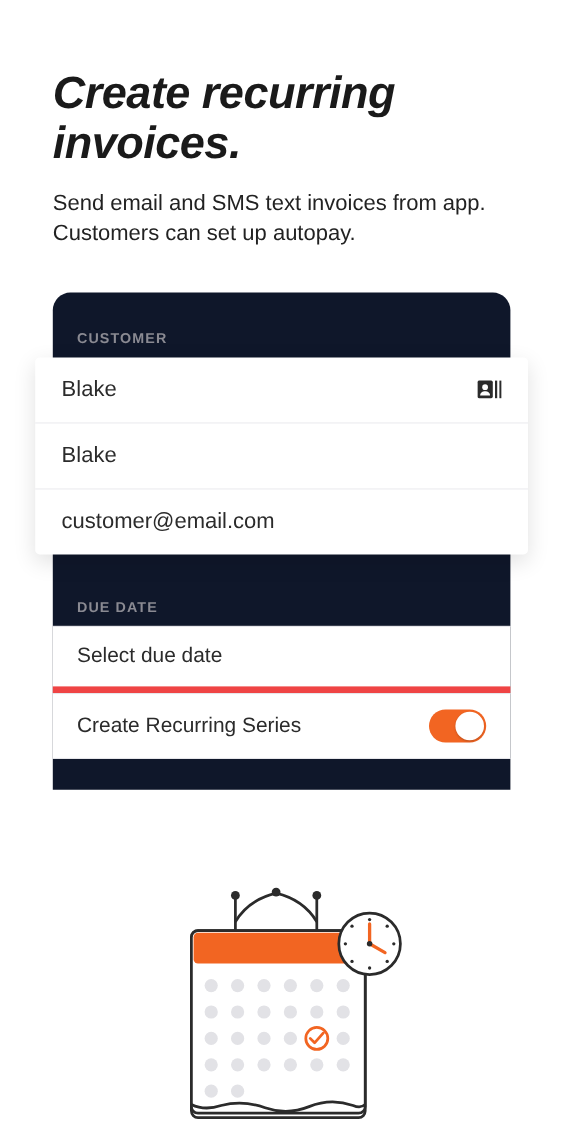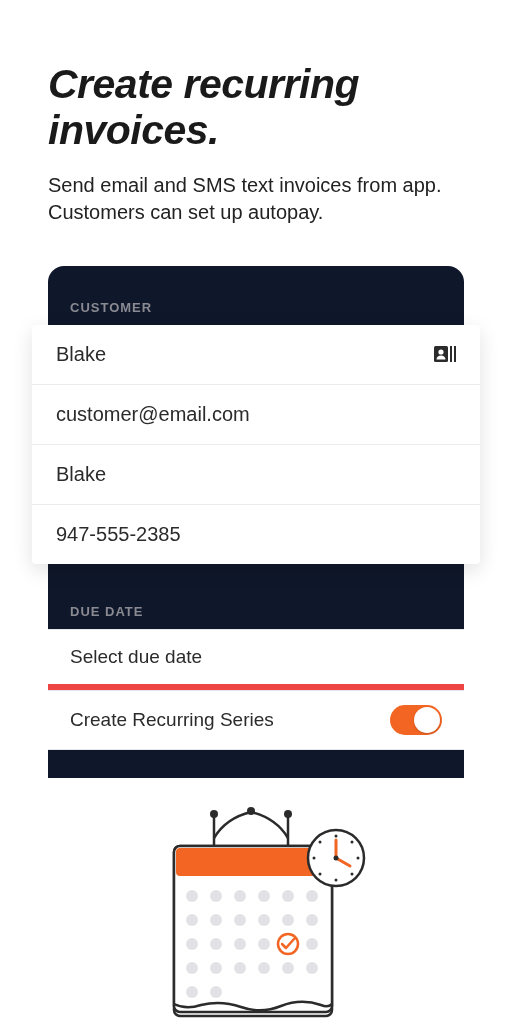--- a/index.html
+++ b/index.html
@@ -129,27 +129,24 @@
         <svg width="22" height="18" viewBox="0 0 22 18">
           <rect x="0" y="1" width="14" height="16" rx="1.5" fill="#2b2b2b"></rect>
           <circle cx="7" cy="7" r="2.6" fill="#ffffff"></circle>
           <path d="M2.5 14.5 C2.5 11.8 4.8 10.6 7 10.6 C9.2 10.6 11.5 11.8 11.5 14.5 Z" fill="#ffffff"></path>
           <rect x="16" y="1" width="2" height="16" fill="#2b2b2b"></rect>
           <rect x="20" y="1" width="2" height="16" fill="#2b2b2b"></rect>
         </svg>
       </span>
     </div>
     <div class="customer-row">
+      <span>Blake</span>
+    </div>
+    <div class="customer-row">
       <span>customer@email.com</span>
-    </div>
-    <div class="customer-row">
-      <span>Blake</span>
-    </div>
-    <div class="customer-row">
-      <span>947-555-2385</span>
     </div>
   </div>
 
   <div class="section-label" style="padding-top:40px">DUE DATE</div>
   <div class="field-row">
     <span>Select due date</span>
   </div>
 
   <div class="toggle-row">
     <span class="toggle-label">Create Recurring Series</span>

